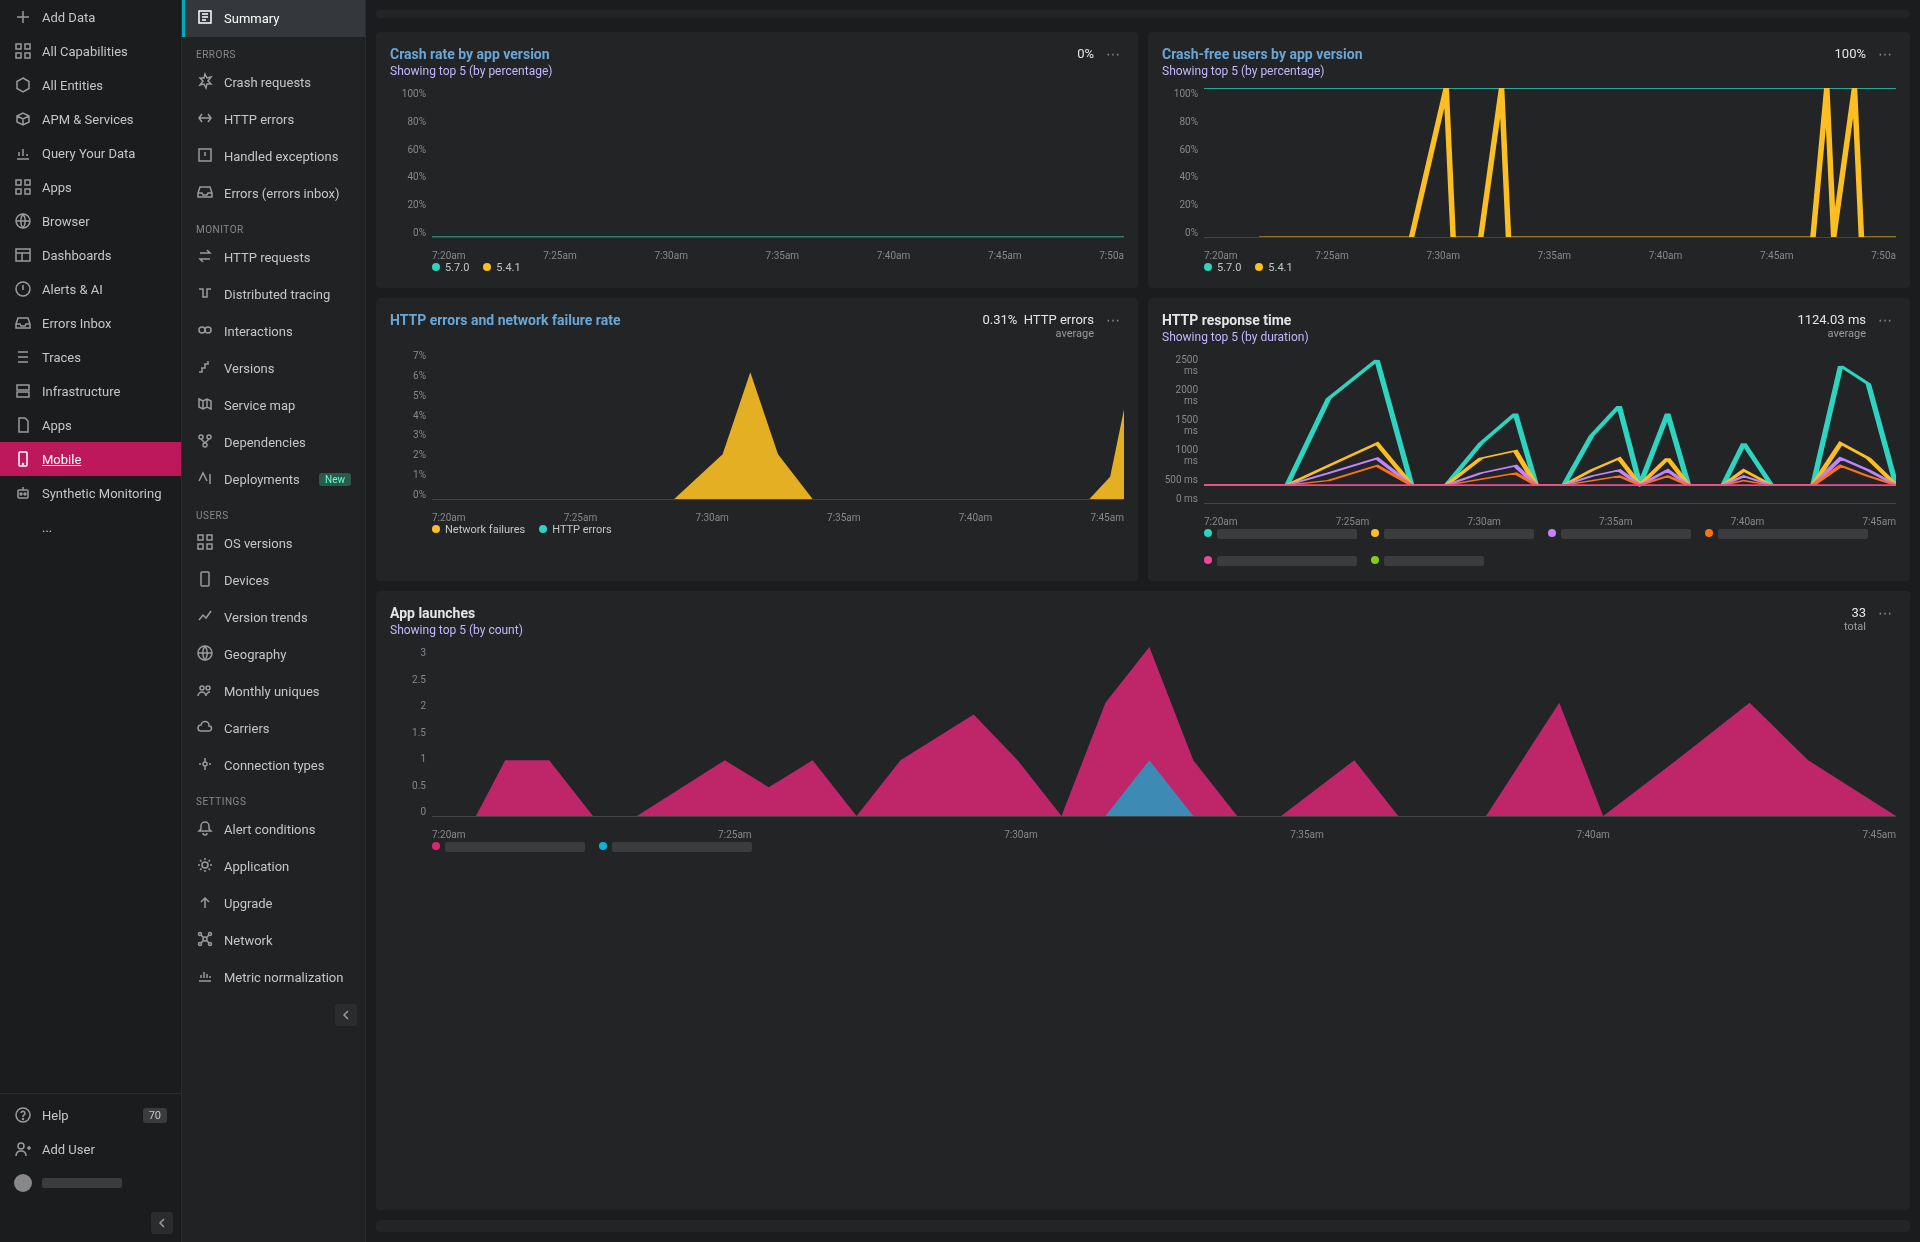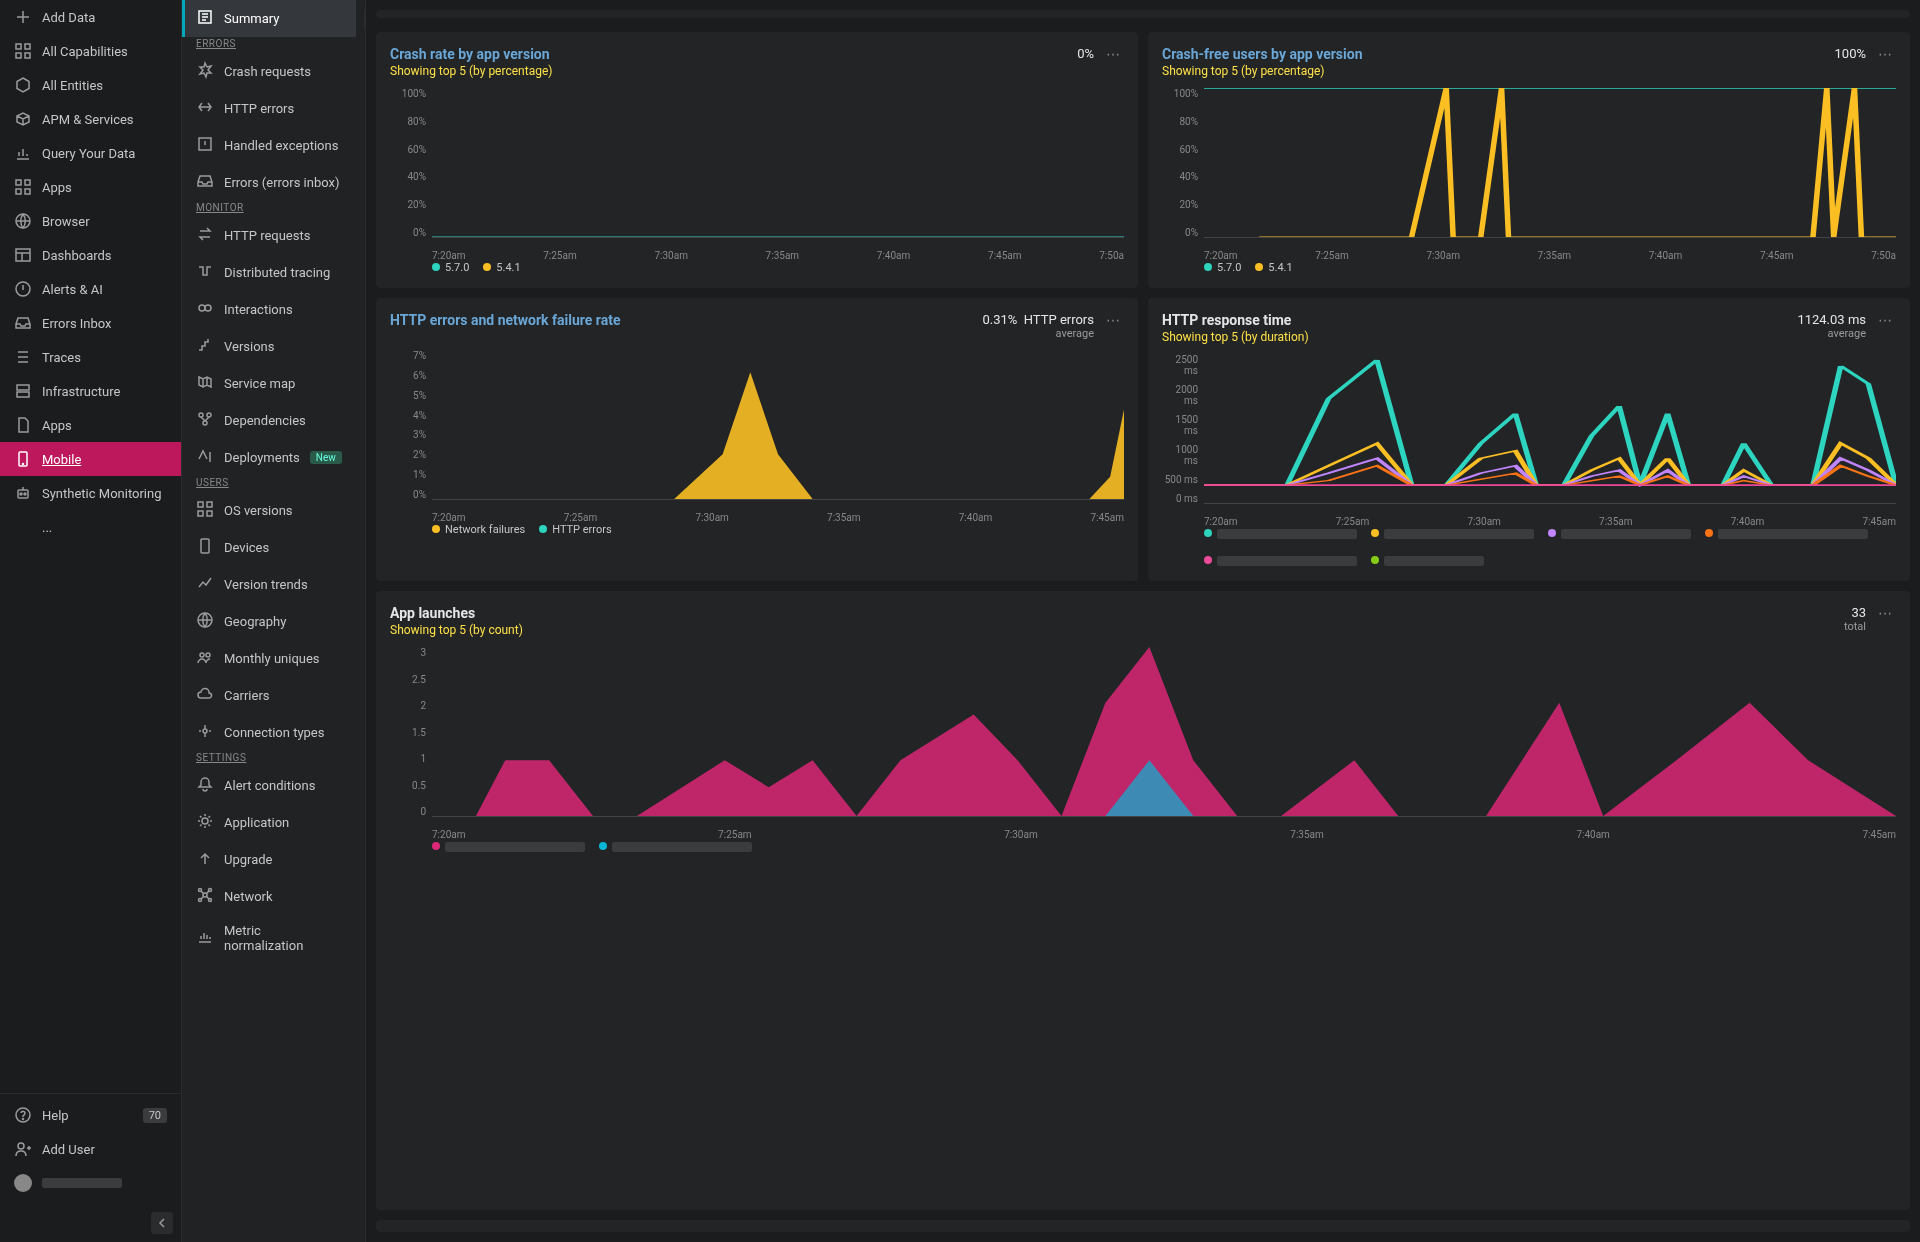--- a/index.html
+++ b/index.html
@@ -13,37 +13,37 @@
 .sidebar1 .item.active { background:#be185d; color:#fff;text-decoration:underline; }
 .sidebar1 .icon { width:18px; height:18px; flex-shrink:0; display:flex; align-items:center; justify-content:center; }
 .sidebar1 .bottom { border-top:1px solid #2a2c2e; padding:4px 0; }
 .sidebar1 .badge { margin-left:auto; background:#3a3c3e; border-radius:3px; padding:1px 6px; font-size:11px; }
 .sidebar1 .avatar { width:18px; height:18px; border-radius:50%; background:#888; }
 .sidebar1 .redact { width:80px; height:10px; background:#3a3c3e; border-radius:2px; }
 .sidebar1 .collapse { display:flex; justify-content:flex-end; padding:8px; }
 .sidebar1 .collapse-btn { width:22px; height:22px; background:#2a2c2e; border-radius:3px; display:flex; align-items:center; justify-content:center; cursor:pointer; }
 
 
-.sidebar2 { width:184px; background:#202224; border-right:1px solid #2a2c2e; display:flex; overflow-y:auto; position:relative; }
+.sidebar2 { width:184px; background:#202224; border-right:1px solid #2a2c2e; display:flex; flex-direction:column; overflow-y:auto; position:relative; }
 .sidebar2 .item { display:flex; align-items:center; gap:10px; padding:8px 14px; color:#c5c6c7; cursor:pointer; font-size:13px; }
 .sidebar2 .item.active { background:#34383c; border-left:3px solid #0ab; color:#fff; padding-left:11px; }
-.sidebar2 .heading { padding:1px 14px 4px; font-size:10px; letter-spacing:0.5px; color:#888; text-transform:uppercase;text-decoration:underline; }
+.sidebar2 .heading { padding:12px 14px 4px; font-size:10px; letter-spacing:0.5px; color:#888; text-transform:uppercase; }
 .sidebar2 .newbadge { margin-left:auto; background:#2a5a4a; color:#6fd; border-radius:3px; padding:1px 6px; font-size:10px; }
 .sidebar2 .collapse { position:sticky; bottom:0; display:flex; justify-content:flex-end; padding:8px; background:#202224; }
 .sidebar2 .collapse-btn { width:22px; height:22px; background:#2a2c2e; border-radius:3px; display:flex; align-items:center; justify-content:center; cursor:pointer; }
 
 
 .main { flex:1; background:#1a1c1e; overflow-y:auto; padding:10px; display:flex; flex-direction:column; gap:10px; }
 .row { display:flex; gap:10px; }
 .panel { background:#222426; border-radius:4px; padding:14px; flex:1; }
 .panel.half { width:calc(50% - 5px); }
 .panel-head { display:flex; justify-content:space-between; align-items:flex-start; margin-bottom:10px; }
 .panel-title { color:#6aa6d6; font-size:14px; font-weight:700; }
 .panel-title.plain { color:#e4e5e6; }
-.panel-sub { color:#fde047; font-size:12px; margin-top:2px; }
+.panel-sub { color:#c4b5fd; font-size:12px; margin-top:2px; }
 .panel-stat { text-align:right; font-size:13px; color:#e4e5e6; }
 .panel-stat .sub { color:#9a9b9c; font-size:11px; }
 .more { color:#888; cursor:pointer; padding:0 4px; margin-left:8px; }
 .chart { position:relative; height:150px; display:flex; }
 .chart.tall { height:170px; }
 .yaxis { display:flex; flex-direction:column; justify-content:space-between; font-size:10px; color:#888; text-align:right; padding-right:6px; width:42px; }
 .plot { flex:1; position:relative; border-bottom:1px solid #444; }
 .plot svg { position:absolute; inset:0; width:100%; height:100%; }
 .xaxis { display:flex; justify-content:space-between; font-size:10px; color:#888; padding-left:42px; margin-top:12px; }
 .legend { display:flex; gap:14px; padding-left:42px; font-size:11px; color:#c5c6c7; flex-wrap:wrap; }

